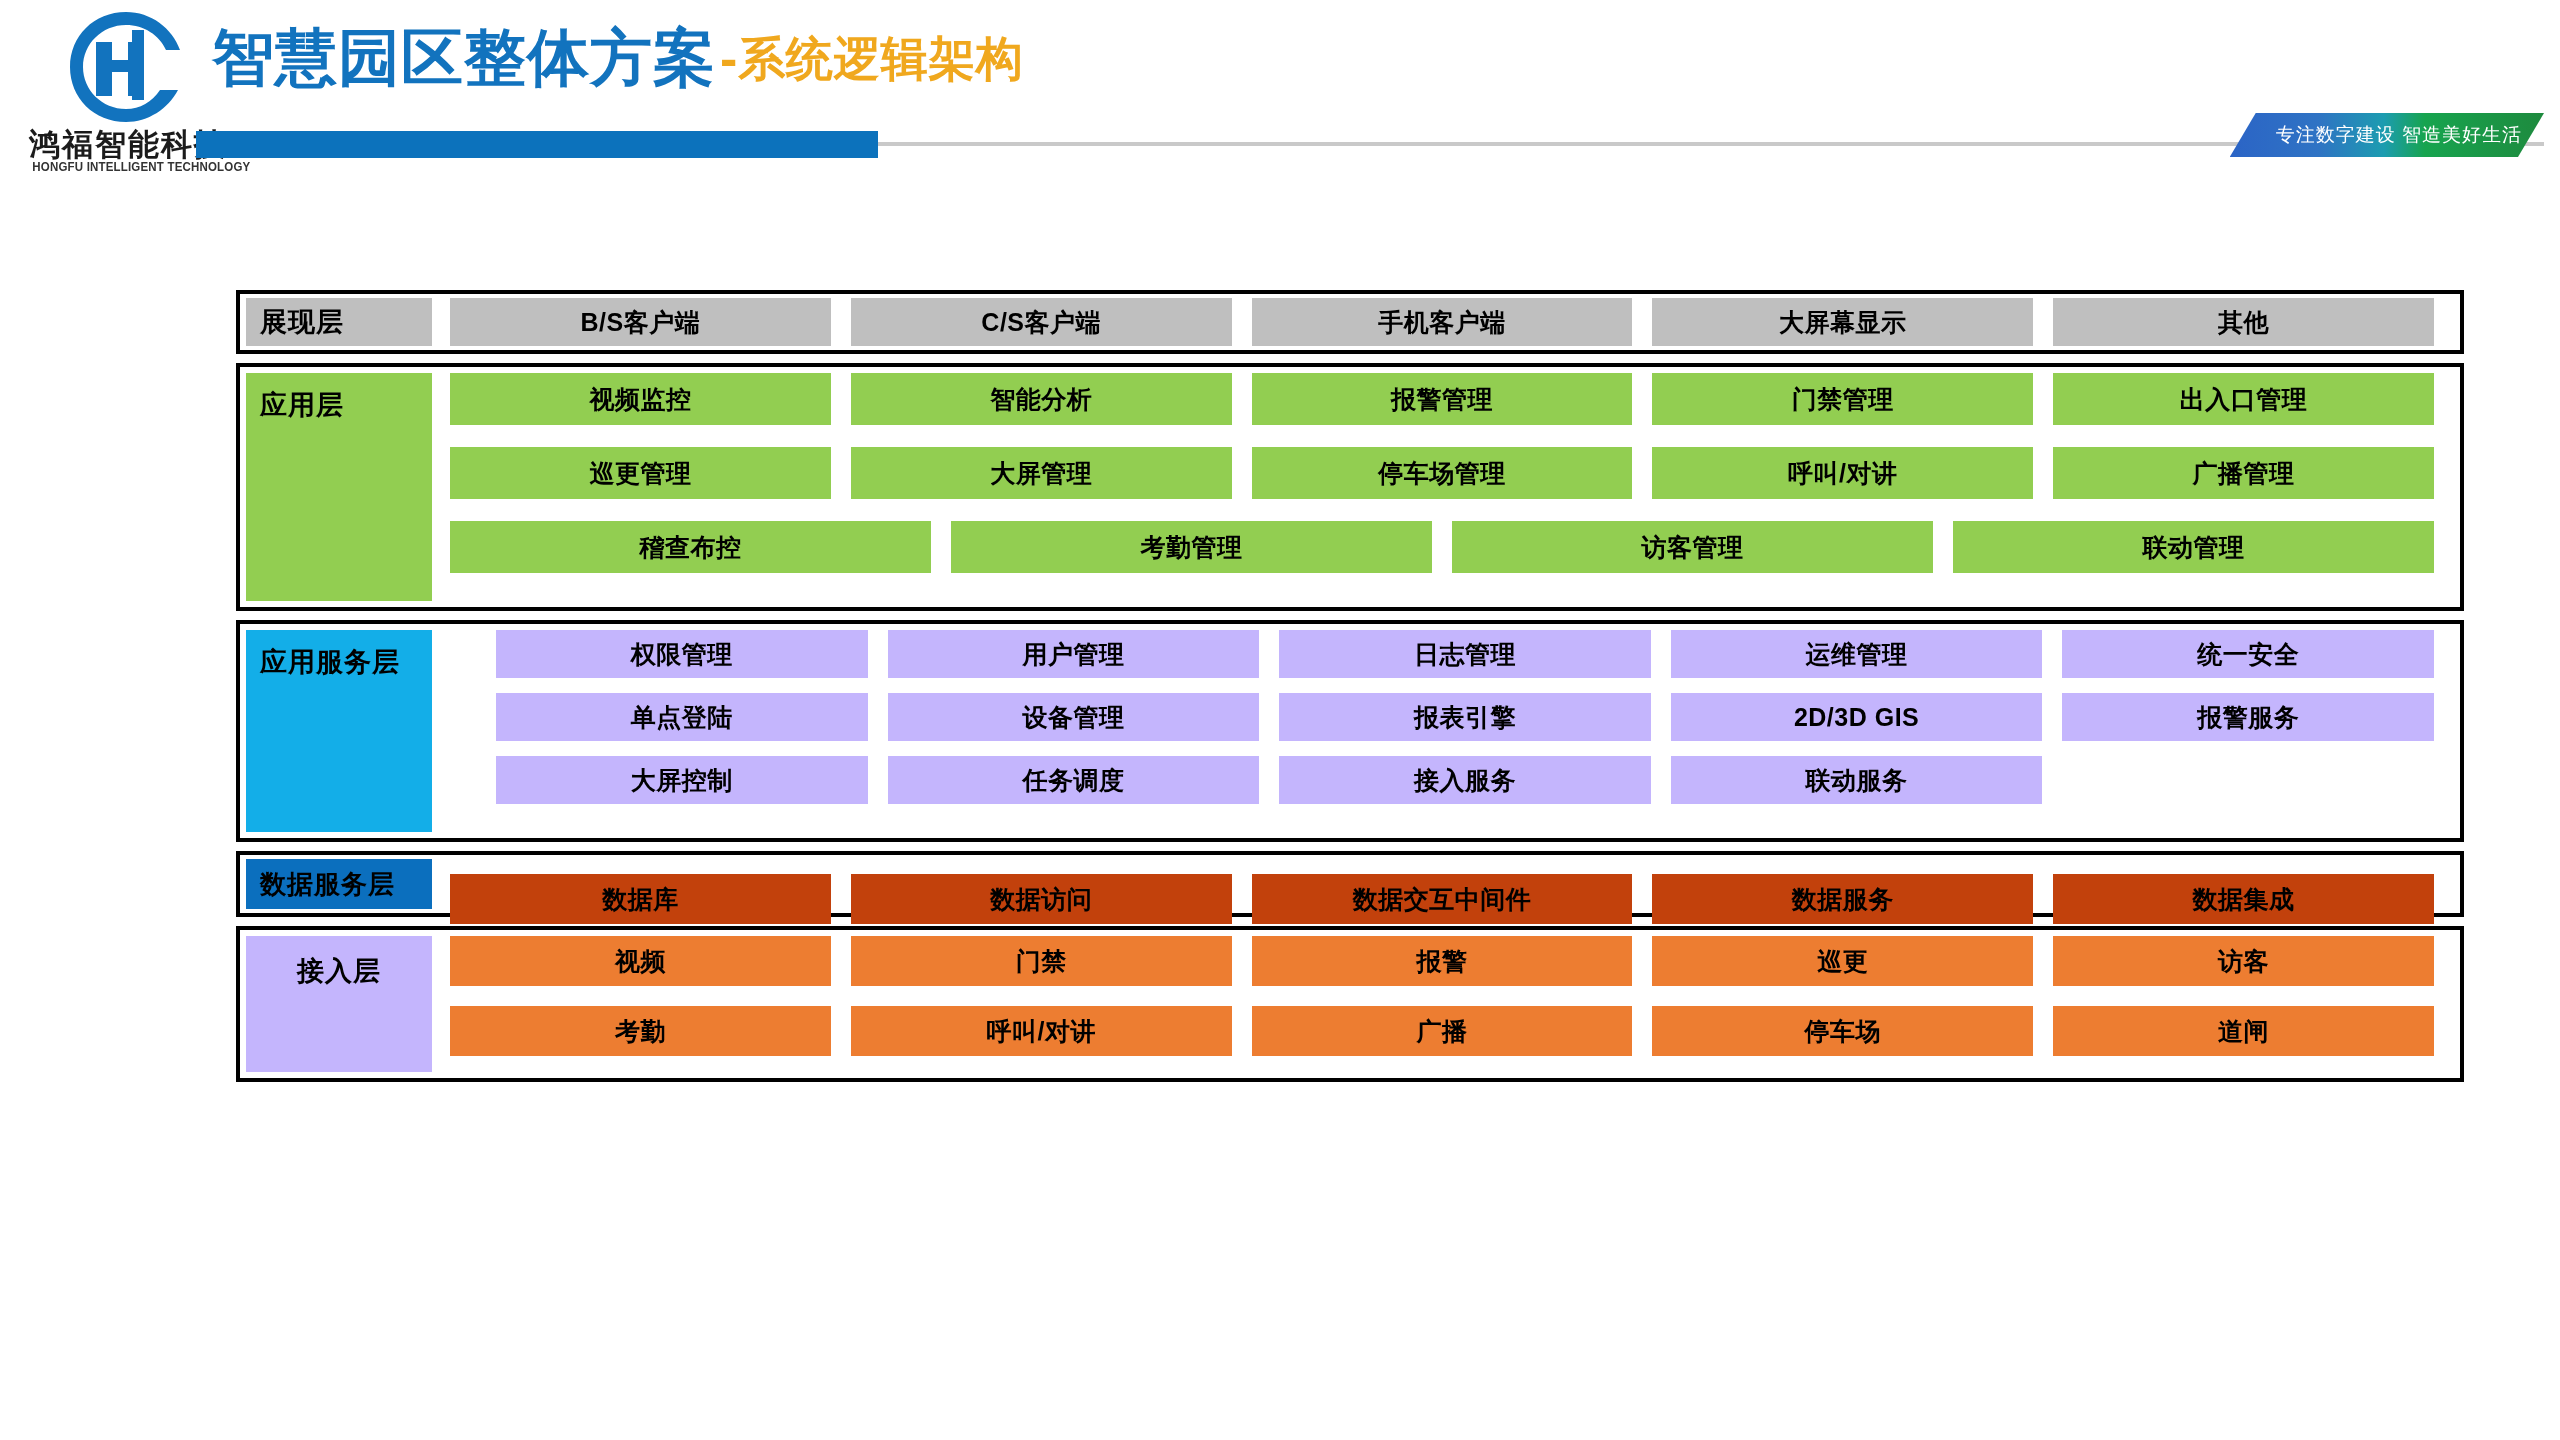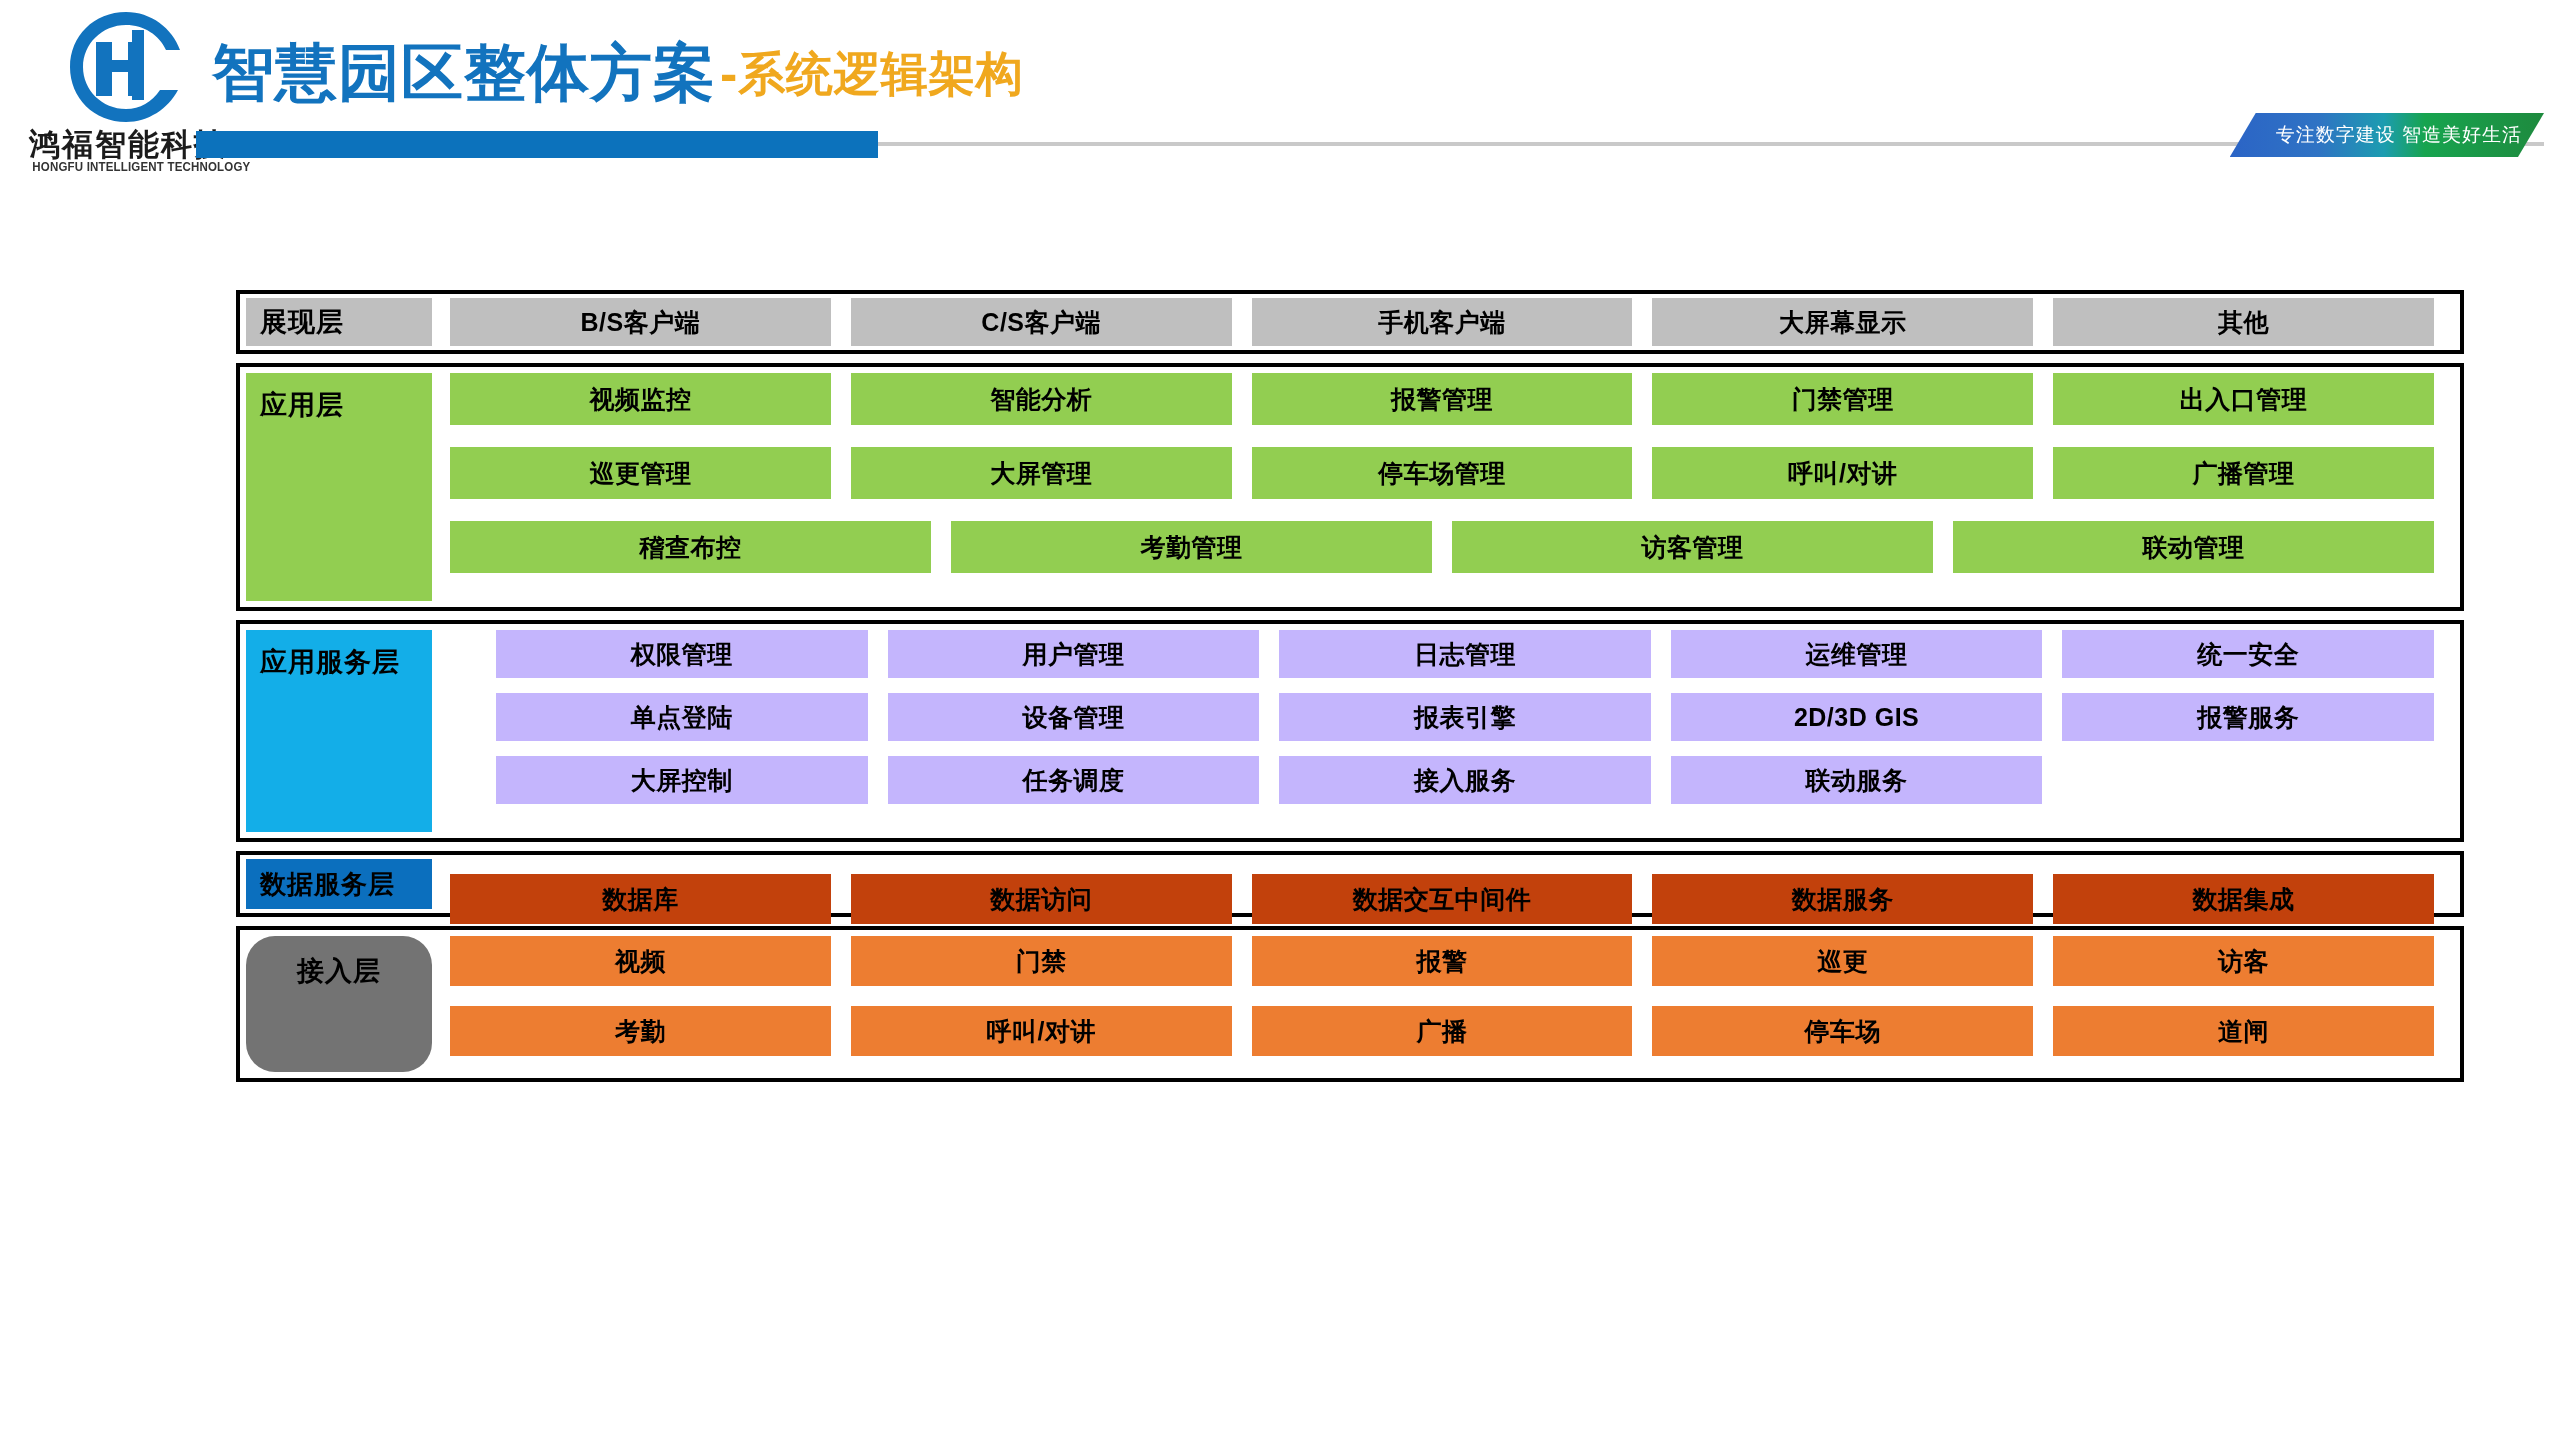--- a/index.html
+++ b/index.html
@@ -54,21 +54,21 @@
     font-size: 12.5px;
     font-weight: 700;
     letter-spacing: 0.2px;
     color: #333;
     transform: scaleX(0.92);
     white-space: nowrap;
   }
 
   .title-wrap {
     position: absolute;
-    left: 212px; top: 28px;
+    left: 212px; top: 13px;
     height: 90px;
     display: flex;
     align-items: center;
     white-space: nowrap;
   }
   .title-main {
     font-size: 62px;
     font-weight: 700;
     color: #1273BE;
     letter-spacing: 1px;
@@ -218,21 +218,21 @@
     margin: 0 0 0 6px;
     align-items: center;
     padding-top: 0;
     font-size: 26px;
   }
   .band-data .band-grid { padding: 0; justify-content: center; }
   .band-data .cell { background: #c2410c; height: 50px; margin-top: 30px; }
 
   
   .band-access { height: 156px; }
-  .band-access .band-label { background: #737373; border-radius: 29px; }
+  .band-access .band-label { background: #c4b5fd; }
   .band-access .cell { background: #ED7D31; height: 50px; }
   .band-access .grid-row + .grid-row { margin-top: 20px; }
 </style>
 </head>
 <body>
 
 <div class="header">
 
   <div class="logo-block">
     <div class="logo-mark">

